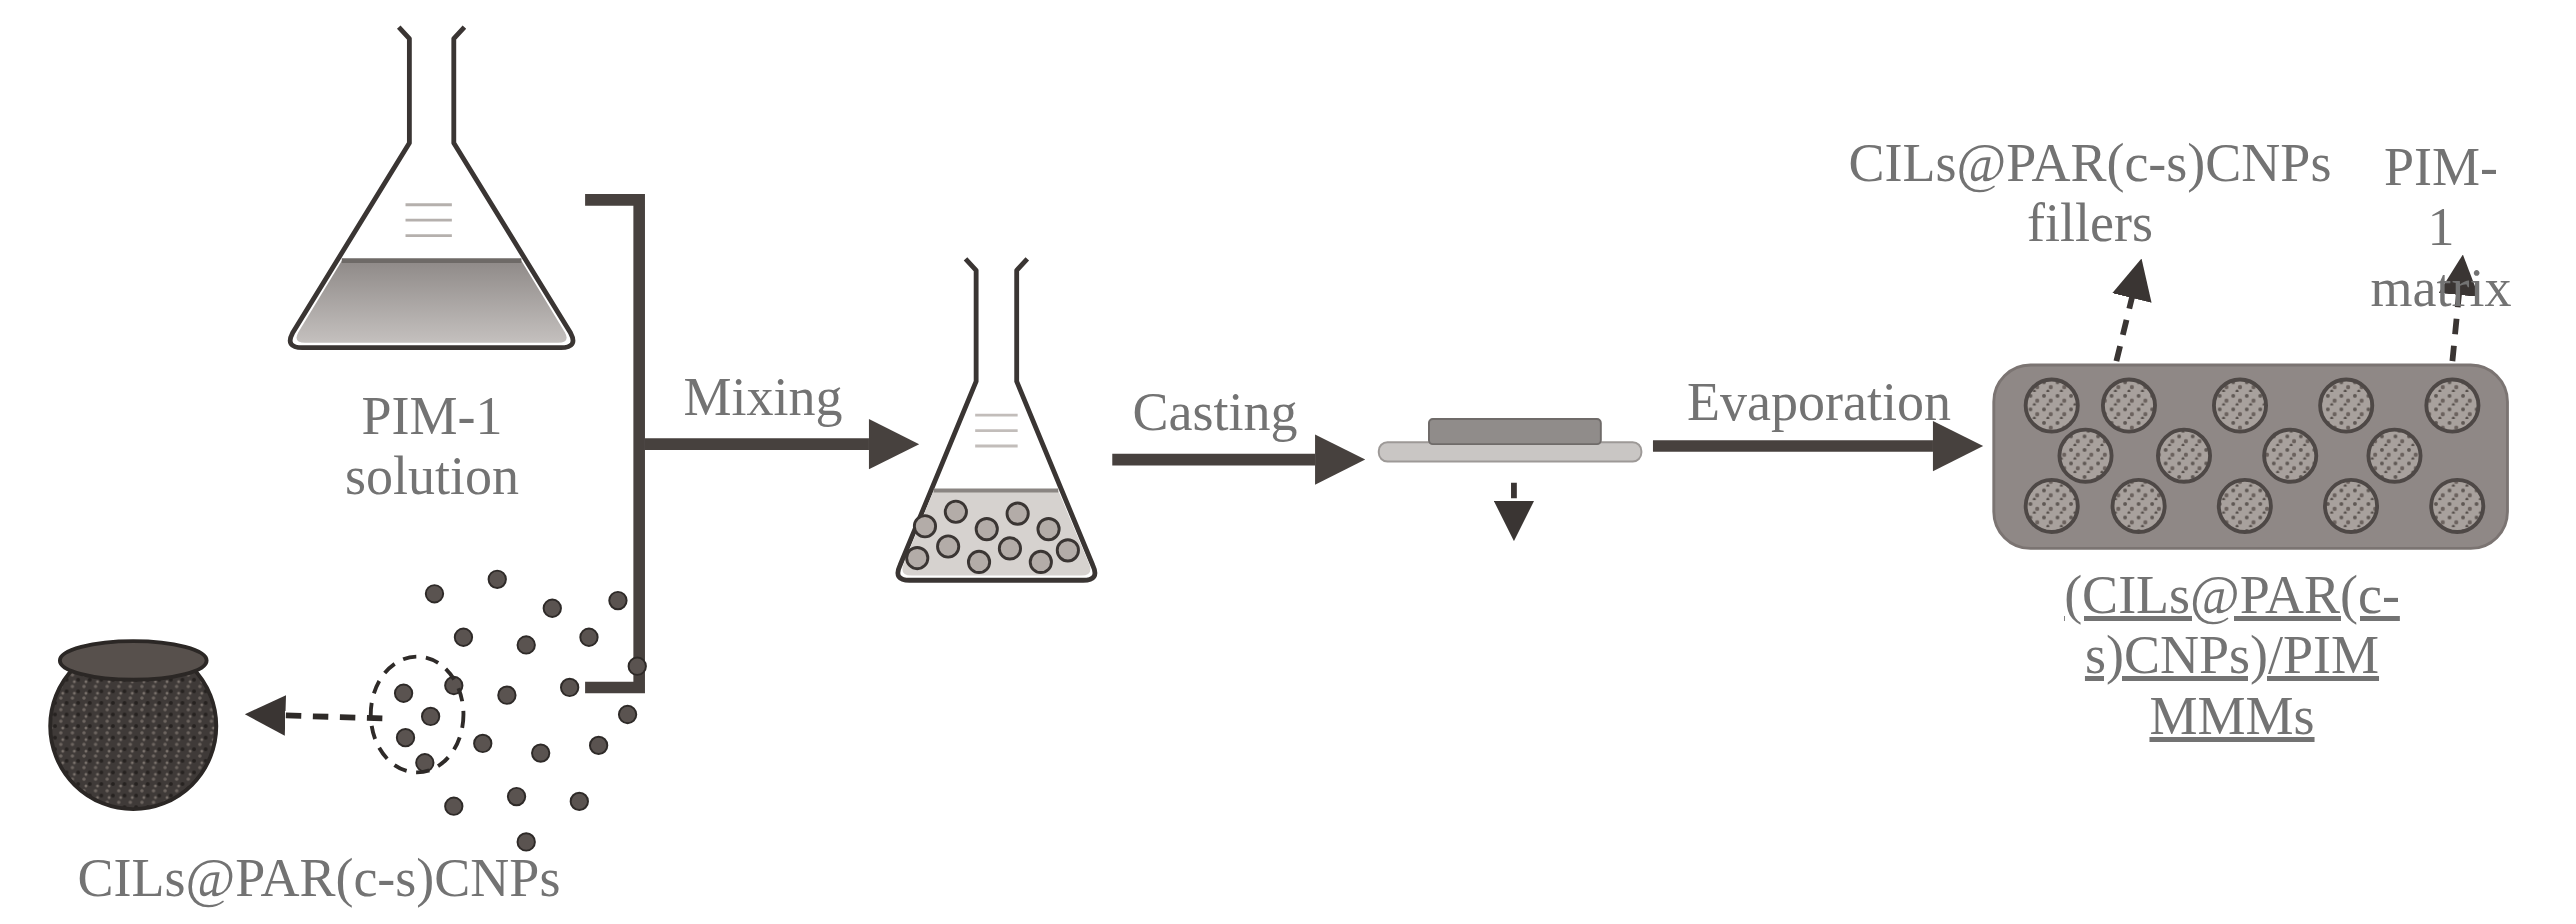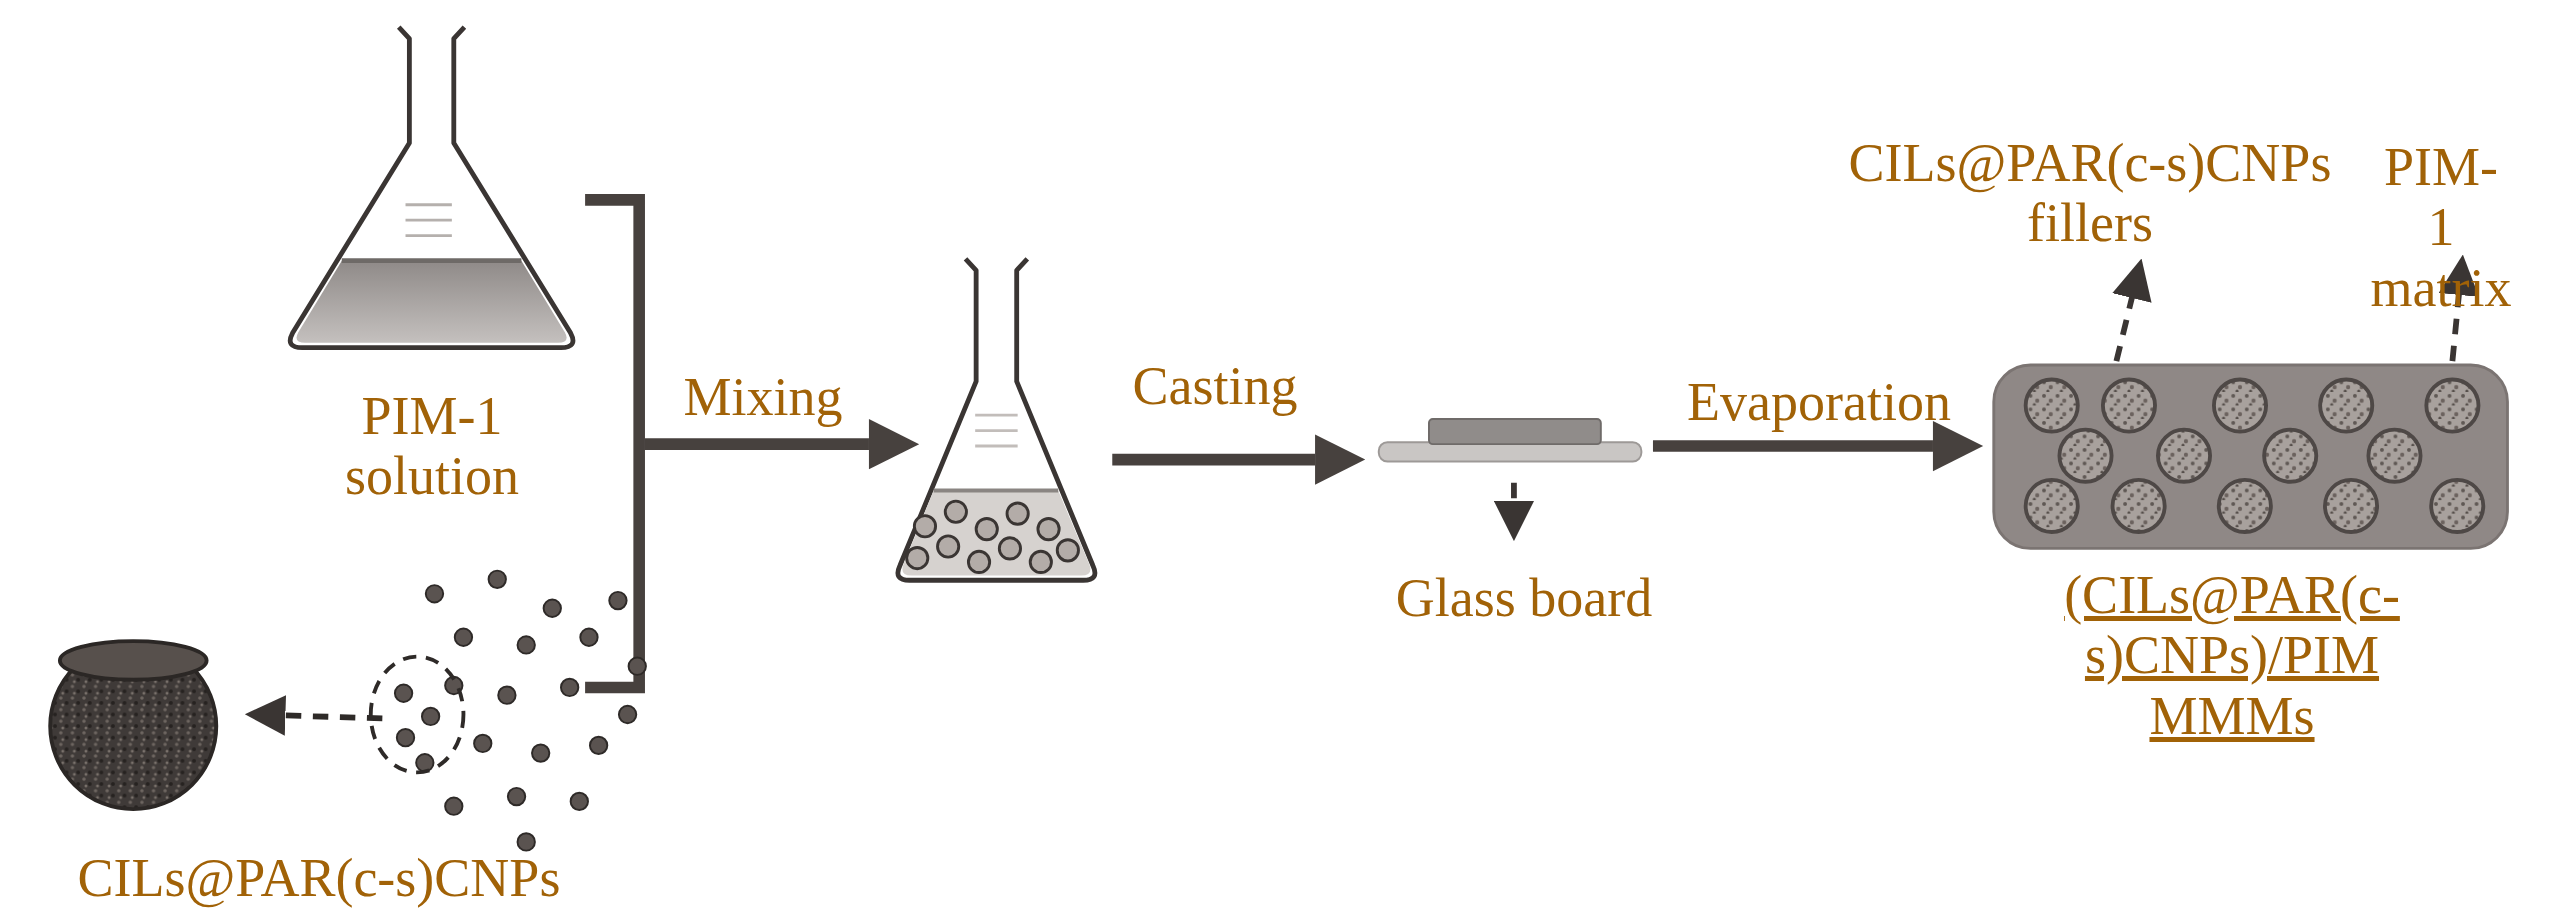--- a/index.html
+++ b/index.html
@@ -8,21 +8,21 @@
     width:2576px;height:924px;
     background:#ffffff;
     overflow:hidden;
     font-family:"Liberation Serif", serif;
   }
   .diagram-svg{position:absolute;left:0;top:0;}
   .lbl{
     position:absolute;
     transform:translateX(-50%);
     font:54px/1.12 "Liberation Serif", serif;
-    color:#a16207;
+    color:#737373;
     text-align:center;
     white-space:pre-line;
     user-select:none;
   }
 </style>
 </head>
 <body>
 
 <div class="canvas">
 
@@ -164,25 +164,24 @@
       <ellipse cx="432" cy="740" rx="48" ry="60" fill="none" stroke="#2e2a28" stroke-width="4" stroke-dasharray="14 10"></ellipse>
       <path d="M 396,744 L 262,740" fill="none" stroke="#2e2a28" stroke-width="6" stroke-dasharray="16 12" marker-end="url(#ah)"></path>
     </g>
   </svg>
 
   <div class="lbl" style="left:432px; top:386px;">PIM-1
 solution</div>
 
   <div class="lbl" style="left:763px; top:367px;">Mixing</div>
 
-  <div class="lbl" style="left:1215px; top:356px;text-align:right;">Casting</div>
+  <div class="lbl" style="left:1215px; top:382px;text-align:right;">Casting</div>
 
   <div class="lbl" style="left:1819px; top:372px;">Evaporation</div>
 
-  <div class="lbl" style="left:1524px; top:568px;">Glass board</div>
 
   <div class="lbl" style="left:2090px; top:133px;">CILs@PAR(c-s)CNPs
 fillers</div>
 
   <div class="lbl" style="left:2441px; top:137px;">PIM-1
 matrix</div>
 
   <div class="lbl" style="left:2232px; top:565px;text-decoration:underline;">(CILs@PAR(c-s)CNPs)/PIM
 MMMs</div>
 

